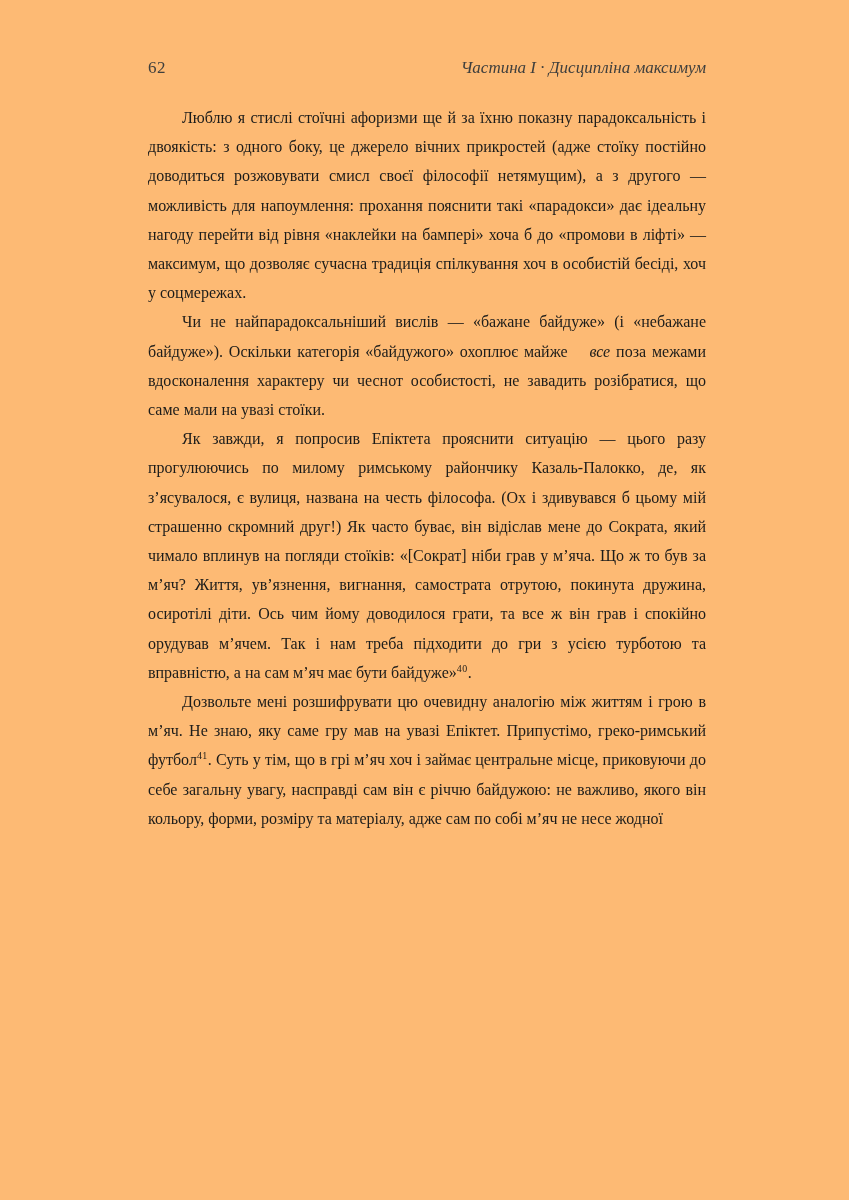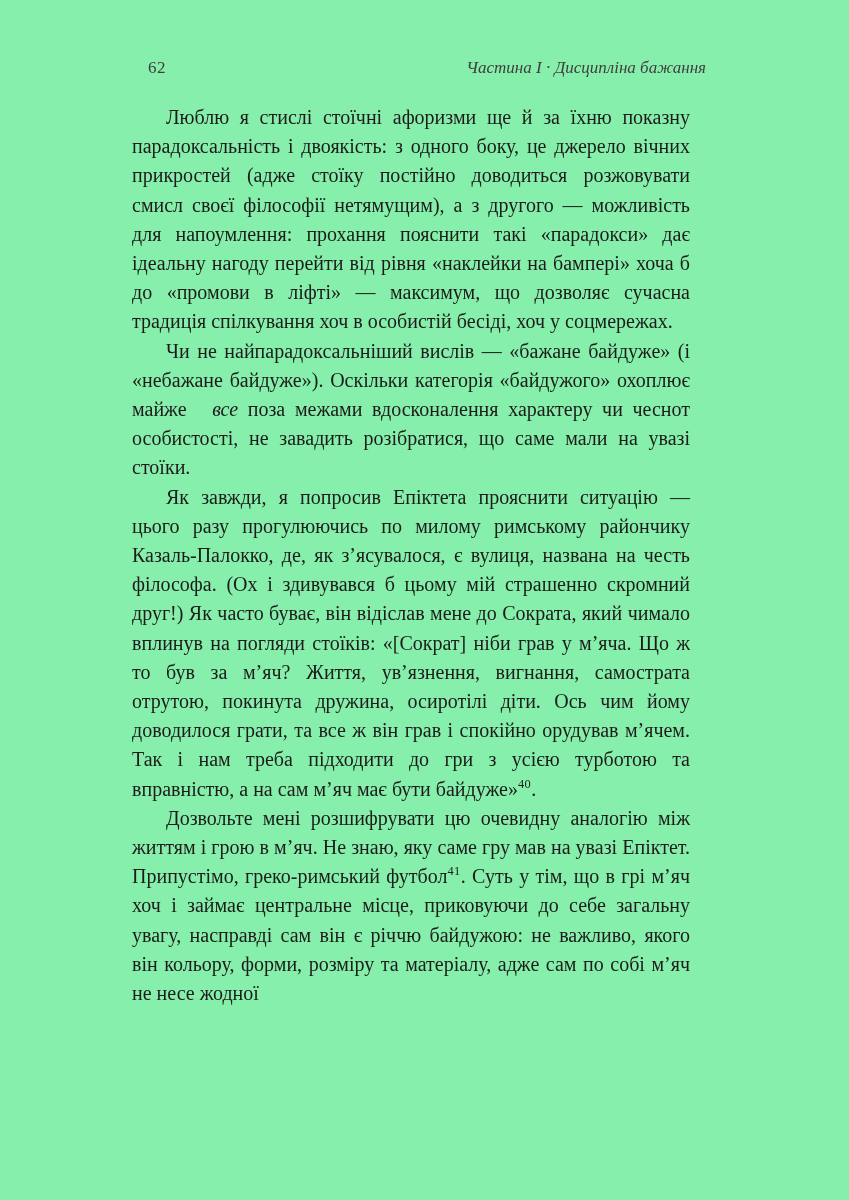--- a/index.html
+++ b/index.html
@@ -9,21 +9,21 @@
   body {
     width: 849px;
     height: 1200px;
     background: #ffffff;
     font-family: "Liberation Serif", "DejaVu Serif", serif;
   }
   .page {
     position: relative;
     width: 849px;
     height: 1200px;
-    background: #86efac;
+    background: #fdba74;
     color: #1c1c1a;
     overflow: hidden;
     box-sizing: border-box;
     padding-left: 26px;
   }
   .page-header {
     position: absolute;
     top: 58px;
     left: 148px;
     width: 558px;
@@ -36,23 +36,23 @@
   .page-number {
     font-style: normal;
     letter-spacing: 0.5px;
   }
   .running-title {
     font-style: italic;
   }
   .page-body {
     position: absolute;
     top: 103px;
-    left: 132px;
+    left: 148px;
     width: 558px;
-    font-size: 20px;
+    font-size: 16px;
     line-height: 29.2px;
     text-align: justify;
     color: #1c1c1a;
   }
   .page-body p {
     margin: 0;
     padding: 0;
     text-indent: 34px;
   }
   .page-body em {
@@ -66,21 +66,21 @@
     letter-spacing: 0.5px;
   }
 </style>
 </head>
 <body>
 
 <div class="page">
 
   <div class="page-header">
     <span class="page-number">62</span>
-    <span class="running-title">Частина I · Дисципліна бажання</span>
+    <span class="running-title">Частина I · Дисципліна максимум</span>
   </div>
 
   <div class="page-body">
       <p><span>Люблю я стислі стоїчні афоризми ще й за їхню показну парадоксальність і двоякість: з одного боку, це джерело вічних прикростей (адже стоїку постійно доводиться розжовувати смисл своєї філософії нетямущим), а з другого — можливість для напоумлення: прохання пояснити такі «парадокси» дає ідеальну нагоду перейти від рівня «наклейки на бампері» хоча б до «промови в ліфті» — максимум, що дозволяє сучасна традиція спілкування хоч в особистій бесіді, хоч у соцмережах.</span></p>
       <p><span>Чи не найпарадоксальніший вислів — «бажане байдуже» (і «небажане байдуже»). Оскільки категорія «байдужого» охоплює майже </span><em>все</em><span> поза межами вдосконалення характеру чи чеснот особистості, не завадить розібратися, що саме мали на увазі стоїки.</span></p>
       <p><span>Як завжди, я попросив Епіктета прояснити ситуацію — цього разу прогулюючись по милому римському райончику Казаль-Палокко, де, як з’ясувалося, є вулиця, названа на честь філософа. (Ох і здивувався б цьому мій страшенно скромний друг!) Як часто буває, він відіслав мене до Сократа, який чимало вплинув на погляди стоїків: «[Сократ] ніби грав у м’яча. Що ж то був за м’яч? Життя, ув’язнення, вигнання, самострата отрутою, покинута дружина, осиротілі діти. Ось чим йому доводилося грати, та все ж він грав і спокійно орудував м’ячем. Так і нам треба підходити до гри з усією турботою та вправністю, а на сам м’яч має бути байдуже»</span><sup>40</sup><span>.</span></p>
       <p><span>Дозвольте мені розшифрувати цю очевидну аналогію між життям і грою в м’яч. Не знаю, яку саме гру мав на увазі Епіктет. Припустімо, греко-римський футбол</span><sup>41</sup><span>. Суть у тім, що в грі м’яч хоч і займає центральне місце, приковуючи до себе загальну увагу, насправді сам він є річчю байдужою: не важливо, якого він кольору, форми, розміру та матеріалу, адже сам по собі м’яч не несе жодної</span></p>
     </div>
 
 </div>

